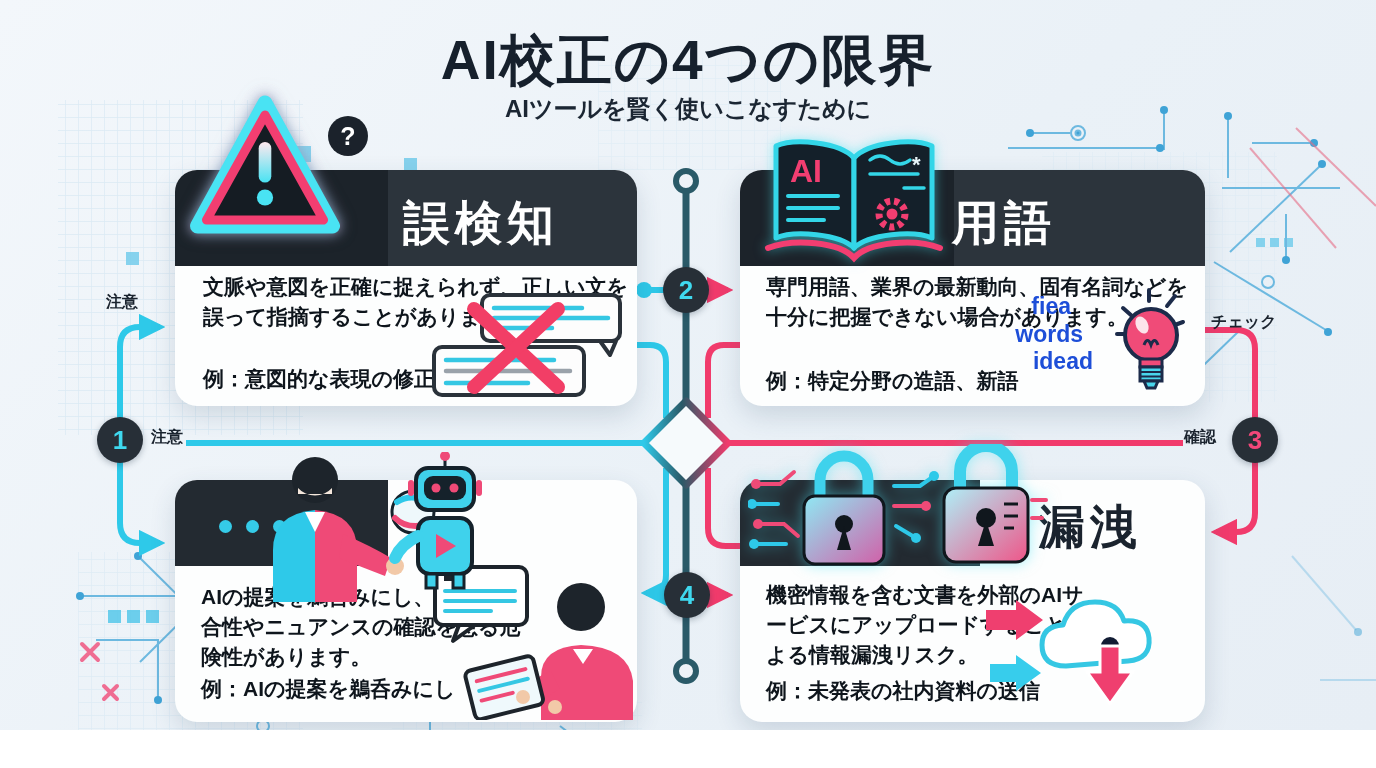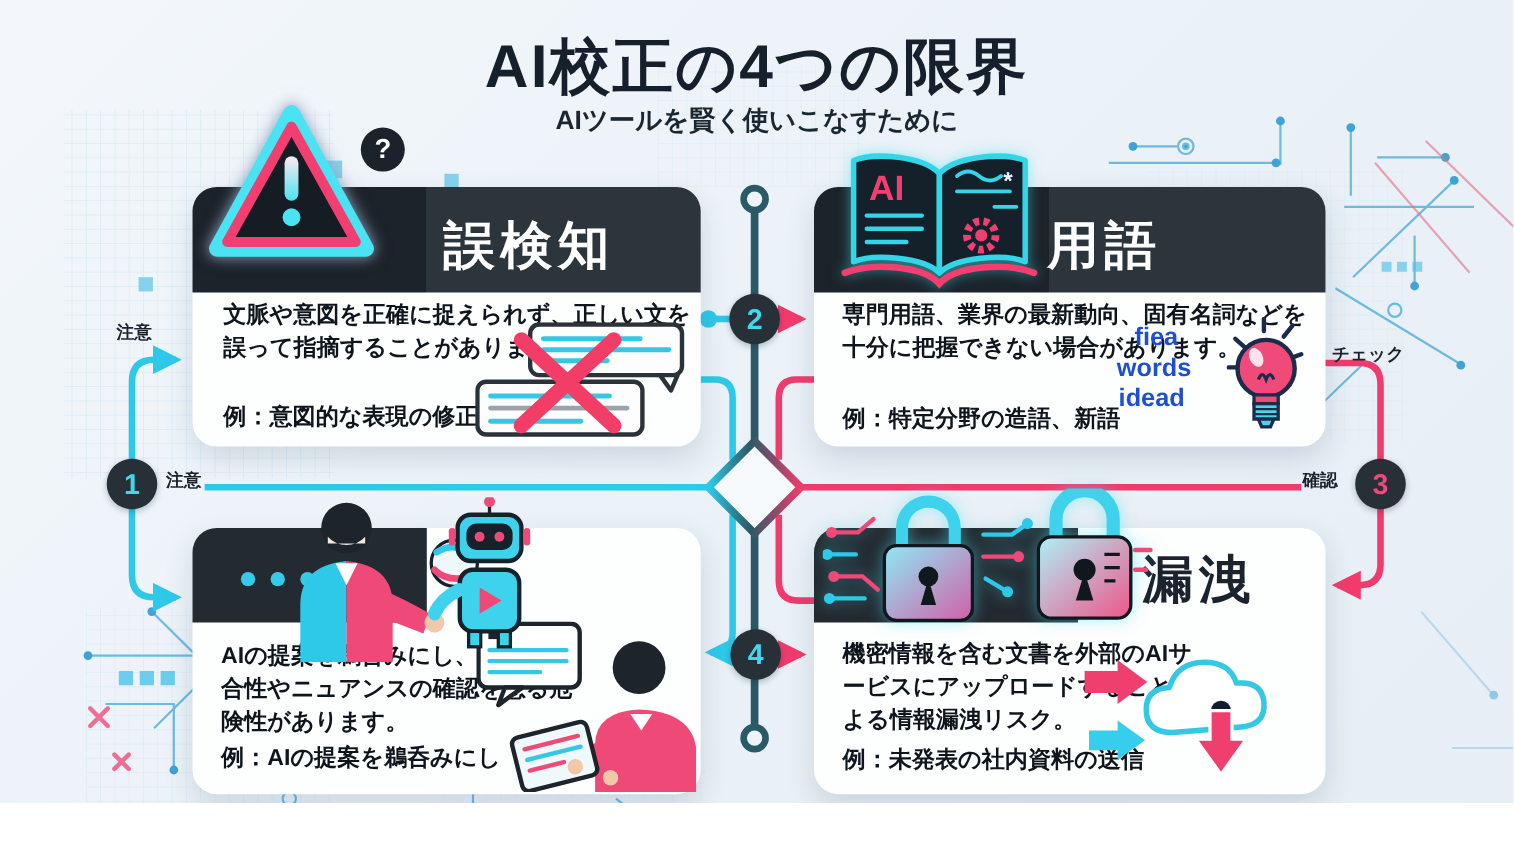--- a/index.html
+++ b/index.html
@@ -62,21 +62,21 @@
   .ellipsis i{width:13px;height:13px;border-radius:50%;background:#35cbe8;}
   #padlock-icon{left:8px;top:-36px;filter:drop-shadow(0 0 7px rgba(73,227,243,.5));}
 
   .illus{position:absolute;z-index:3;}
   #illus-reject{right:10px;bottom:8px;}
   #illus-bulb{right:18px;bottom:14px;}
   .bulb-words{position:absolute;right:112px;bottom:30px;width:120px;display:flex;flex-direction:column;align-items:flex-end;z-index:3;}
   .bulb-words div{font-size:23px;font-weight:700;color:#1d4ed8;line-height:1.2;}
   .bulb-words .w0{margin-right:22px;}
   .bulb-words .w1{margin-right:10px;}
-  .bulb-words .w2{margin-right:16px;}
+  .bulb-words .w2{margin-right:0;}
   #illus-tablet{right:4px;bottom:2px;}
   #illus-cloud{right:6px;bottom:10px;}
 </style>
 </head>
 <body>
 
 <div id="canvas">
 
   <svg id="bg-decor" width="1376" height="768">
     <defs>

